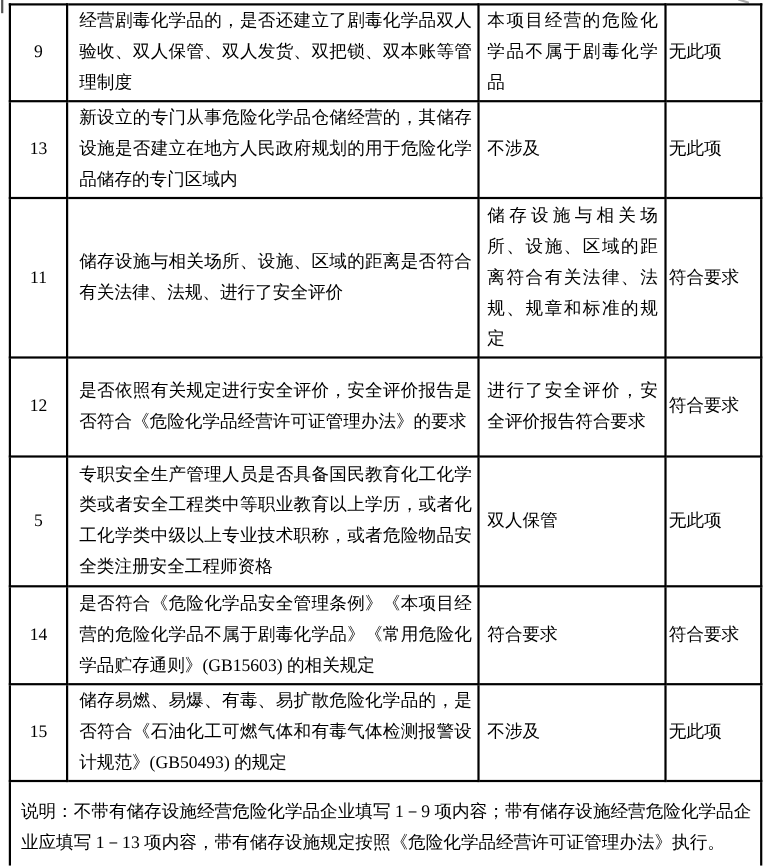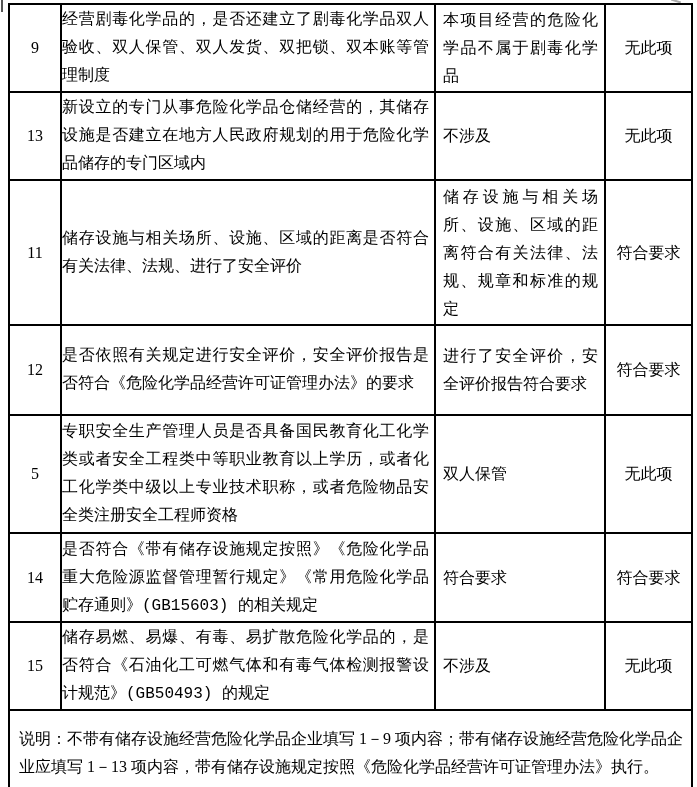--- a/index.html
+++ b/index.html
@@ -32,30 +32,29 @@
     padding: 1px 6px;
     word-break: break-all;
     overflow: hidden;
   }
   .review-table td.num-cell {
     text-align: center;
     padding: 1px 2px;
   }
   .review-table td.item-cell {
     text-align: justify;
-    padding: 1px 5px 1px 0;
-    font-family: Liberation Mono, monospace;
+    padding: 1px 5px 1px 10px;
   }
   .review-table td.result-cell {
     text-align: justify;
     padding: 1px 6px 1px 7px;
     margin-top: 32px;
   }
   .review-table td.conclusion-cell {
-    text-align: center;
+    text-align: left;
     padding: 8px 2px;
   }
   .review-table td.note-cell {
     text-align: justify;
     vertical-align: middle;
     padding: 2px 8px 2px 9px;
   }
   .note-label {
     font-weight: normal;
   }
@@ -118,21 +117,21 @@
         <td class="conclusion-cell">符合要求</td>
       </tr>
       <tr style="height:118px;">
         <td class="num-cell">5</td>
         <td class="item-cell">专职安全生产管理人员是否具备国民教育化工化学类或者安全工程类中等职业教育以上学历，或者化工化学类中级以上专业技术职称，或者危险物品安全类注册安全工程师资格</td>
         <td class="result-cell">双人保管</td>
         <td class="conclusion-cell">无此项</td>
       </tr>
       <tr style="height:89px;">
         <td class="num-cell">14</td>
-        <td class="item-cell">是否符合《带有储存设施规定按照》《危险化学品重大危险源监督管理暂行规定》《常用危险化学品贮存通则》(GB15603) 的相关规定</td>
+        <td class="item-cell">是否符合《危险化学品安全管理条例》《本项目经营的危险化学品不属于剧毒化学品》《常用危险化学品贮存通则》(GB15603) 的相关规定</td>
         <td class="result-cell">符合要求</td>
         <td class="conclusion-cell">符合要求</td>
       </tr>
       <tr style="height:80px;">
         <td class="num-cell">15</td>
         <td class="item-cell">储存易燃、易爆、有毒、易扩散危险化学品的，是否符合《石油化工可燃气体和有毒气体检测报警设计规范》(GB50493) 的规定</td>
         <td class="result-cell">不涉及</td>
         <td class="conclusion-cell">无此项</td>
       </tr>
       <tr style="height:86px;">

